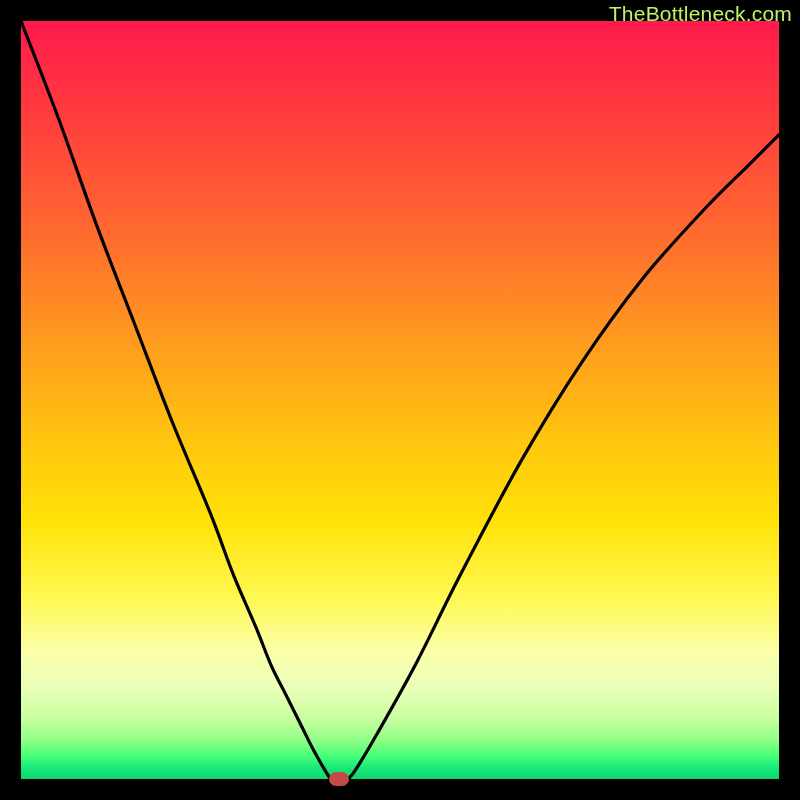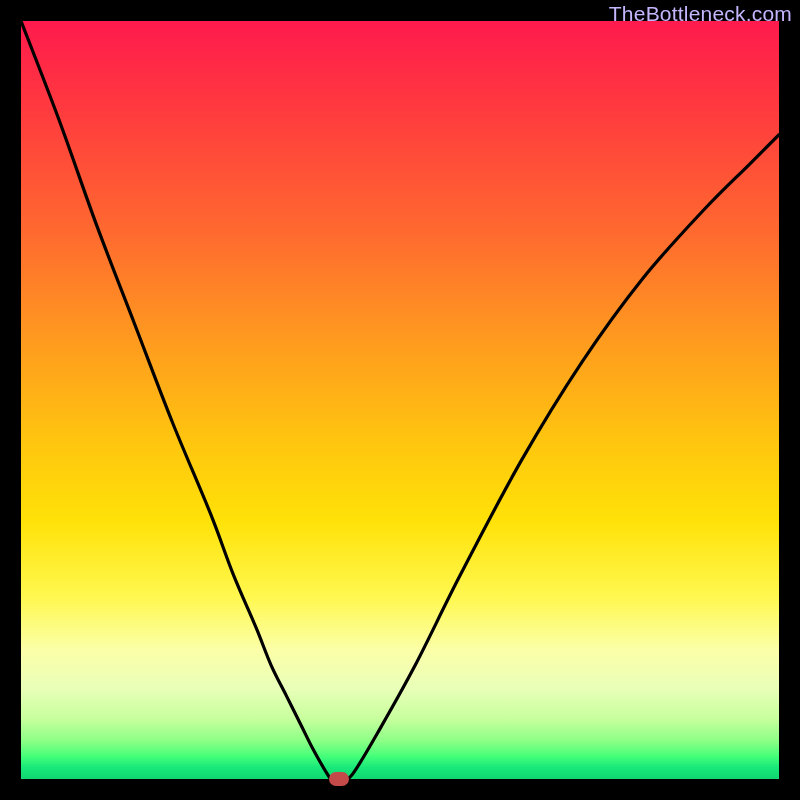--- a/index.html
+++ b/index.html
@@ -39,21 +39,21 @@
       #8cff86 95%,
       #45ff79 97%,
       #18e87a 98.5%,
       #0fd66f 100%
     );
   }
   .watermark {
     position: absolute;
     top: 2px;
     right: 8px;
-    color: #c4b5fd;
+    color: #bef264;
     font-size: 21px;
     font-weight: 500;
     letter-spacing: 0.2px;
     user-select: none;
   }
   .curve {
     position: absolute;
     left: 0;
     top: 0;
     width: 758px;

